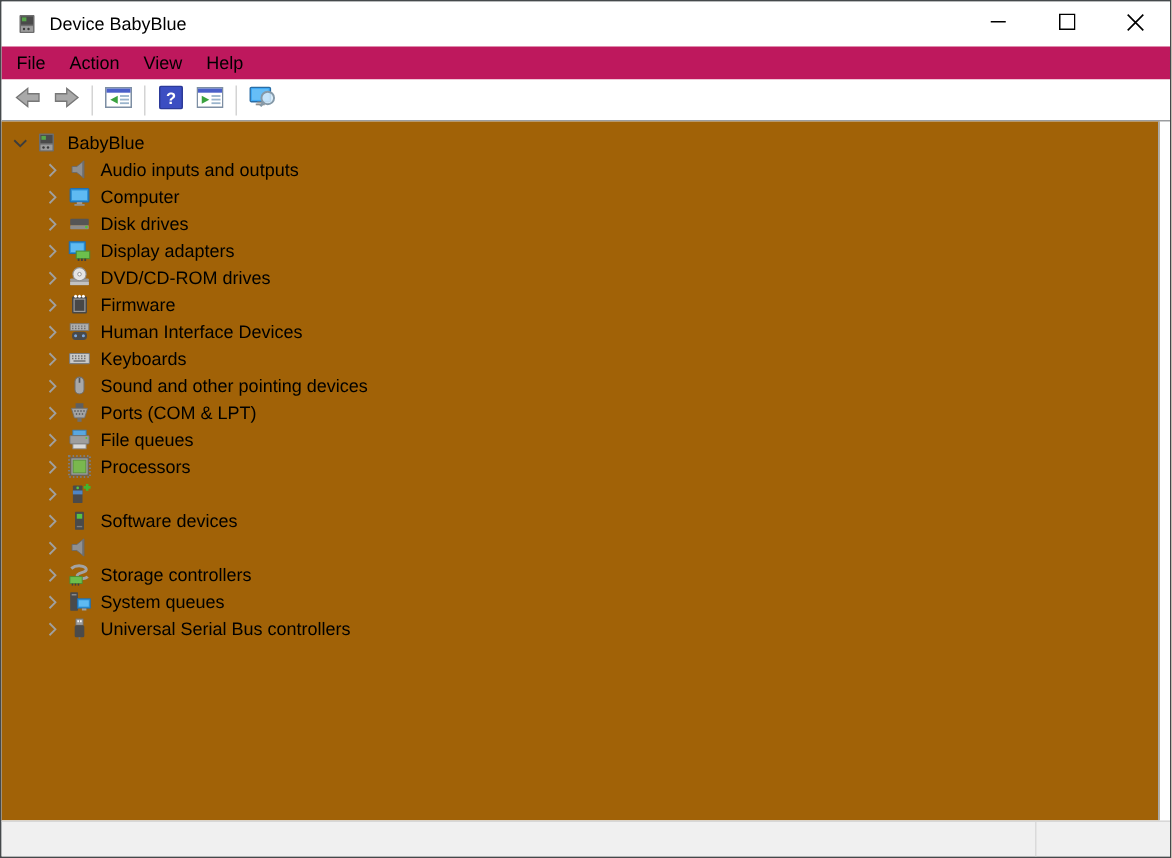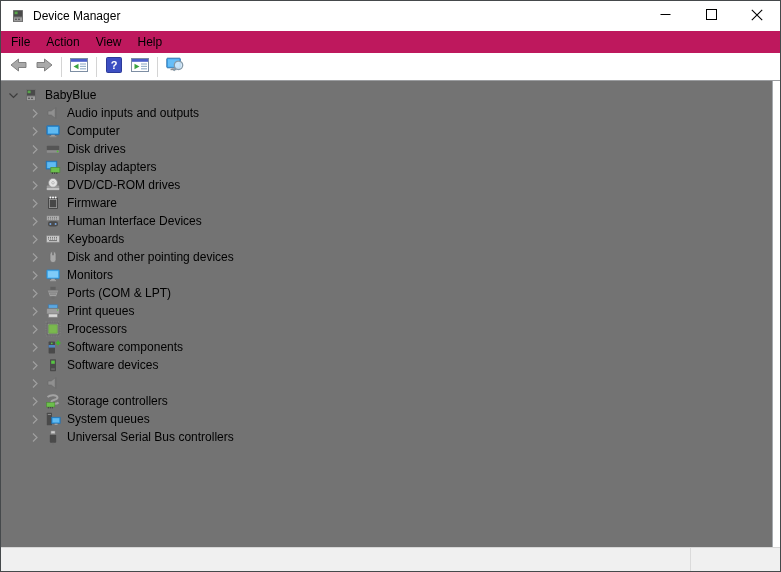--- a/index.html
+++ b/index.html
@@ -18,21 +18,21 @@
   .cap-btn { width:46px; height:30px; display:flex; align-items:center; justify-content:center; }
   
   .menubar { flex:0 0 22px; display:flex; align-items:center; padding-left:2px; background:#be185d; }
   .menu-item { padding:3px 8px; cursor:default; }
   
   .toolbar { flex:0 0 27px; display:flex; align-items:center; padding-left:5px; gap:2px;
              border-bottom:1px solid #9b9da0; background:#fff; }
   .tb-btn { width:24px; height:24px; display:flex; align-items:center; justify-content:center; }
   .tb-sep { width:1px; height:20px; background:#d4d4d4; margin:0 3px; }
   
-  .content { flex:1 1 auto; background:#737373; margin-right:7px; border-right:1px solid #a6aaae; overflow:hidden; }
+  .content { flex:1 1 auto; background:#a16207; margin-right:7px; border-right:1px solid #a6aaae; overflow:hidden; }
   .tree { padding-top:5px; }
   .tree-row { height:18px; display:flex; align-items:center; padding-left:26px; white-space:nowrap; }
   .tree-row.root { padding-left:4px; }
   .chev { width:16px; height:16px; flex:0 0 16px; margin-right:2px; display:flex; align-items:center; justify-content:center; }
   .ticon { width:16px; height:16px; flex:0 0 16px; margin-right:6px; display:flex; }
   .ticon svg, .chev svg, .title-icon svg { display:block; }
   .tlabel { line-height:18px; }
   
   .statusbar { flex:0 0 23px; background:#f0f0f0; border-top:1px solid #d7d7d7; position:relative; }
   .sb-sep { position:absolute; left:689px; top:0; bottom:0; width:1px; background:#dadada; }
@@ -46,21 +46,21 @@
     <span class="title-icon">
         <svg width="16" height="16" viewBox="0 0 16 16">
           <rect x="3" y="2" width="10" height="12" rx="0.6" fill="#6d6d6d"></rect>
           <rect x="4" y="3" width="8" height="5.4" fill="#4a4a4a"></rect>
           <rect x="4.6" y="3.6" width="3" height="2.6" fill="#57a64a"></rect>
           <rect x="4" y="9.4" width="8" height="3.8" fill="#9c9c9c"></rect>
           <circle cx="6" cy="11.3" r="0.8" fill="#3a3a3a"></circle>
           <circle cx="9" cy="11.3" r="0.8" fill="#3a3a3a"></circle>
         </svg>
       </span>
-    <span class="title-text">Device Manager</span>
+    <span class="title-text">Device BabyBlue</span>
     <div class="caption">
       <div class="cap-btn">
         <span>
           <svg width="11" height="11">
               <rect x="0.5" y="5" width="10" height="1" fill="#000"></rect>
             </svg>
         </span>
       </div>
       <div class="cap-btn">
         <span>
@@ -305,37 +305,21 @@
             <svg width="16" height="16" viewBox="0 0 16 16">
               <path d="M6 4.5 L10 8.5 L6 12.5" fill="none" stroke="#a0a0a0" stroke-width="1.2"></path>
             </svg>
           </span>
           <span class="ticon">
             <svg width="16" height="16" viewBox="0 0 16 16">
               <rect x="5" y="2.4" width="6" height="11.2" rx="3" fill="#a8a8a8" stroke="#6f6f6f" stroke-width="0.7"></rect>
               <line x1="8" y1="3" x2="8" y2="6.2" stroke="#555" stroke-width="1.1"></line>
             </svg>
           </span>
-          <span class="tlabel">Disk and other pointing devices</span>
-        </div>
-        <div class="tree-row">
-          <span class="chev">
-            <svg width="16" height="16" viewBox="0 0 16 16">
-              <path d="M6 4.5 L10 8.5 L6 12.5" fill="none" stroke="#a0a0a0" stroke-width="1.2"></path>
-            </svg>
-          </span>
-          <span class="ticon">
-            <svg width="16" height="16" viewBox="0 0 16 16">
-              <rect x="1.8" y="3" width="12.4" height="8.6" rx="0.6" fill="#4db5f5" stroke="#2a84c7" stroke-width="0.8"></rect>
-              <rect x="3" y="4.2" width="10" height="6.2" fill="#7fcbf8"></rect>
-              <rect x="6.2" y="11.8" width="3.6" height="1" fill="#b5b5b5"></rect>
-              <rect x="5" y="13" width="6" height="1.2" fill="#9e9e9e"></rect>
-            </svg>
-          </span>
-          <span class="tlabel">Monitors</span>
+          <span class="tlabel">Sound and other pointing devices</span>
         </div>
         <div class="tree-row">
           <span class="chev">
             <svg width="16" height="16" viewBox="0 0 16 16">
               <path d="M6 4.5 L10 8.5 L6 12.5" fill="none" stroke="#a0a0a0" stroke-width="1.2"></path>
             </svg>
           </span>
           <span class="ticon">
             <svg width="16" height="16" viewBox="0 0 16 16">
               <rect x="5.4" y="1.8" width="5.2" height="3.4" fill="#5f5f5f"></rect>
@@ -359,21 +343,21 @@
             </svg>
           </span>
           <span class="ticon">
             <svg width="16" height="16" viewBox="0 0 16 16">
               <rect x="3.6" y="1.8" width="8.8" height="3.6" fill="#5aa7e0" stroke="#3a7fb5" stroke-width="0.6"></rect>
               <rect x="1.6" y="5.4" width="12.8" height="5.6" rx="0.6" fill="#9e9e9e" stroke="#6f6f6f" stroke-width="0.6"></rect>
               <rect x="3.6" y="11" width="8.8" height="3.2" fill="#d9d9d9" stroke="#8a8a8a" stroke-width="0.6"></rect>
               <circle cx="12.6" cy="7" r="0.7" fill="#57c443"></circle>
             </svg>
           </span>
-          <span class="tlabel">Print queues</span>
+          <span class="tlabel">File queues</span>
         </div>
         <div class="tree-row">
           <span class="chev">
             <svg width="16" height="16" viewBox="0 0 16 16">
               <path d="M6 4.5 L10 8.5 L6 12.5" fill="none" stroke="#a0a0a0" stroke-width="1.2"></path>
             </svg>
           </span>
           <span class="ticon">
             <svg width="16" height="16" viewBox="0 0 16 16">
               <rect x="1" y="1" width="14" height="14" fill="none" stroke="#7d7d7d" stroke-width="1.4" stroke-dasharray="1 1.4"></rect>
@@ -391,21 +375,20 @@
           </span>
           <span class="ticon">
             <svg width="16" height="16" viewBox="0 0 16 16">
               <rect x="3.6" y="2.6" width="6.4" height="11.8" rx="0.6" fill="#4a4a4a"></rect>
               <rect x="3.6" y="6" width="6.4" height="2.6" fill="#4f86c6"></rect>
               <circle cx="6.8" cy="4.3" r="0.9" fill="#57c443"></circle>
               <rect x="10.8" y="3" width="4.6" height="1.8" fill="#42b52e"></rect>
               <rect x="12.2" y="1.6" width="1.8" height="4.6" fill="#42b52e"></rect>
             </svg>
           </span>
-          <span class="tlabel">Software components</span>
         </div>
         <div class="tree-row">
           <span class="chev">
             <svg width="16" height="16" viewBox="0 0 16 16">
               <path d="M6 4.5 L10 8.5 L6 12.5" fill="none" stroke="#a0a0a0" stroke-width="1.2"></path>
             </svg>
           </span>
           <span class="ticon">
             <svg width="16" height="16" viewBox="0 0 16 16">
               <rect x="5" y="2.2" width="6" height="12" rx="0.6" fill="#4a4a4a"></rect>

